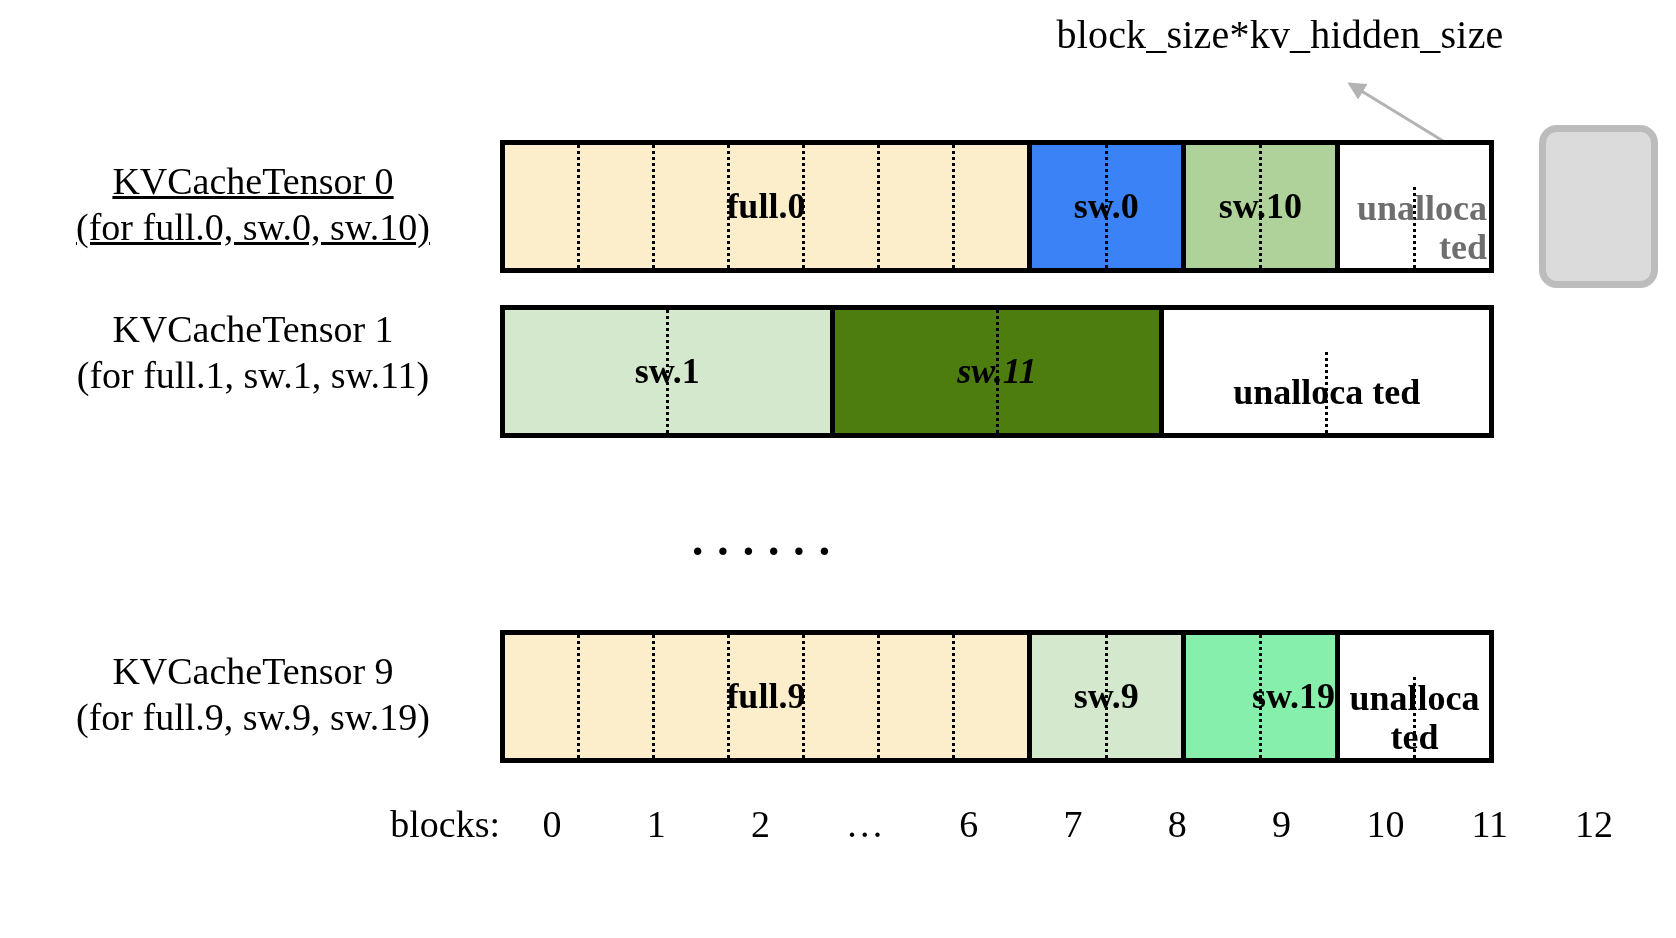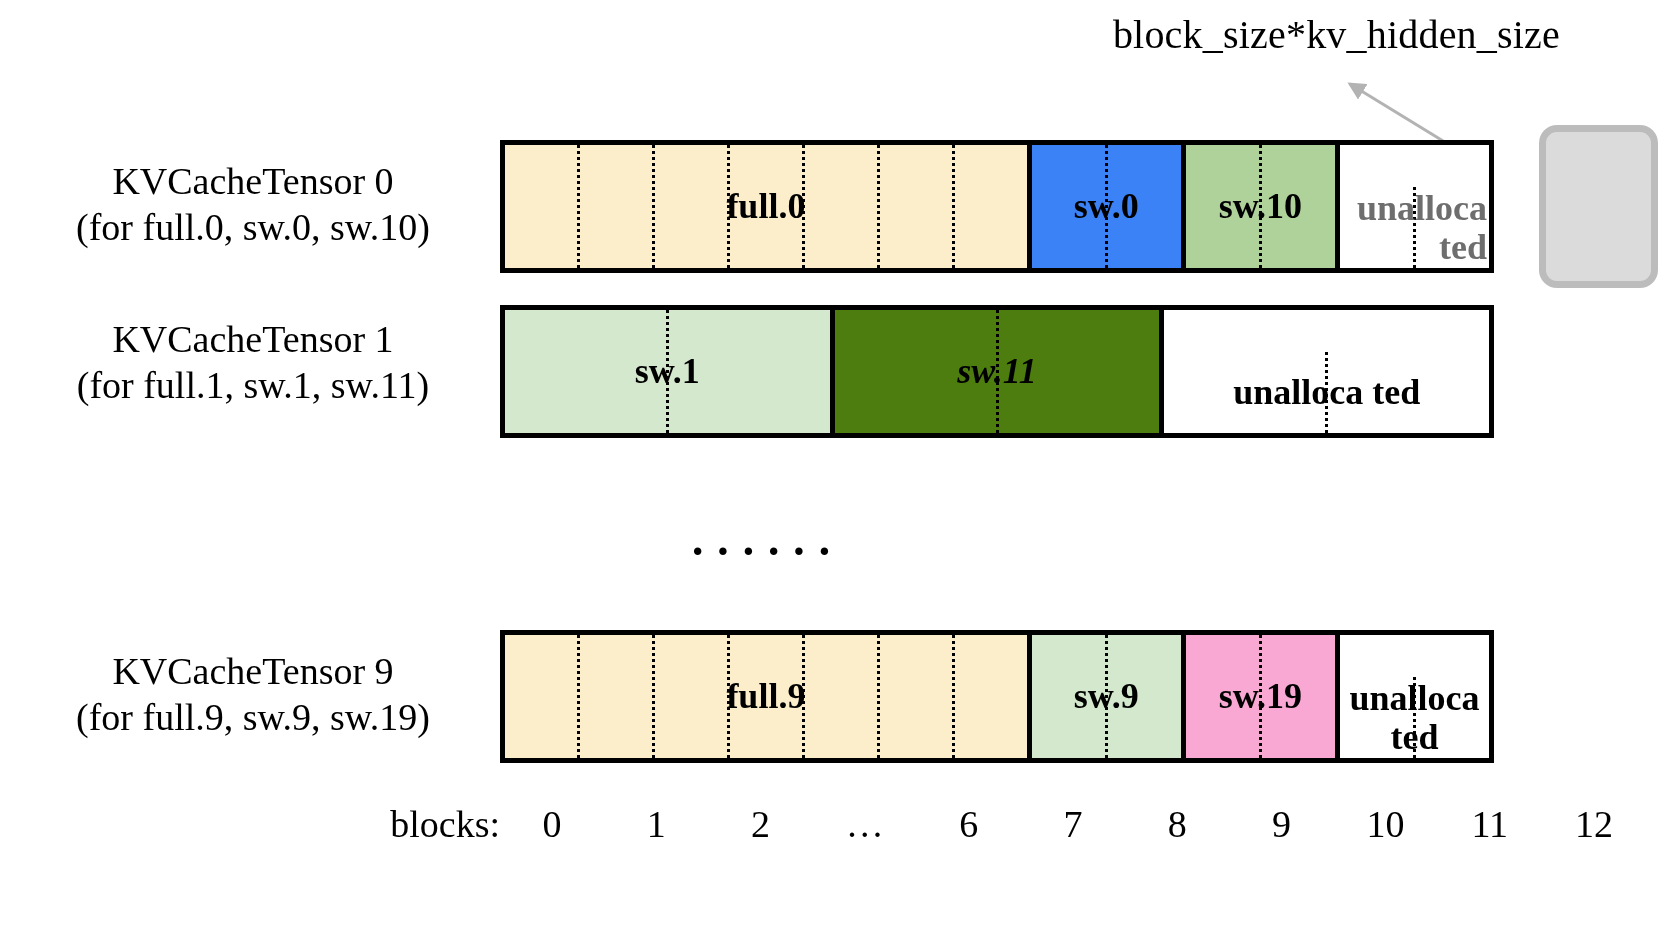--- a/index.html
+++ b/index.html
@@ -26,21 +26,21 @@
 
   
   .annotation-text {
     position: absolute;
     left: 1000px;
     top: 12px;
     width: 560px;
     font-size: 40px;
     line-height: 1.15;
     white-space: nowrap;
-    text-align: right;
+    text-align: center;
     letter-spacing: 0.2px;
   }
   .annotation-arrow {
     position: absolute;
     left: 1330px;
     top: 70px;
     width: 130px;
     height: 80px;
     pointer-events: none;
   }
@@ -167,21 +167,21 @@
   <svg class="annotation-arrow" viewBox="0 0 130 80" xmlns="http://www.w3.org/2000/svg">
     <defs>
       <marker id="arrowhead" markerWidth="6" markerHeight="6" refX="5" refY="3" orient="auto" markerUnits="strokeWidth">
         <path d="M6,3 L0,0 L0,6 z" fill="#b3b3b3"></path>
       </marker>
     </defs>
     <line x1="118" y1="74" x2="20" y2="14" stroke="#b3b3b3" stroke-width="3" marker-end="url(#arrowhead)"></line>
   </svg>
 
   <div id="rows-host">
-      <div class="row-label" style="top: 158px;">
+      <div class="row-label" style="top: 158px; text-decoration: underline;">
         <span class="l1">KVCacheTensor 0</span>
         <span class="l2">(for full.0, sw.0, sw.10)</span>
       </div>
       <div class="bar" style="top: 140px;">
         <div class="seg" style="flex: 7 1 0px; background: rgb(252, 237, 203);">
           <div class="blockdots">
             <i></i>
             <i></i>
             <i></i>
             <i></i>
@@ -207,21 +207,21 @@
         </div>
         <div class="seg" style="flex: 2 1 0px; background: rgb(255, 255, 255);">
           <div class="blockdots">
             <i></i>
             <i></i>
           </div>
           <div class="seg-label two-line" style="color: rgb(110, 110, 110); text-align: right; padding-right: 2px;">unalloca ted</div>
         </div>
       </div>
       <div class="highlight" style="left: 1538.5px; top: 125px; width: 119.5px; height: 163px;"></div>
-      <div class="row-label" style="top: 316px;">
+      <div class="row-label" style="top: 306px;">
         <span class="l1">KVCacheTensor 1</span>
         <span class="l2">(for full.1, sw.1, sw.11)</span>
       </div>
       <div class="bar" style="top: 305px;">
         <div class="seg" style="flex: 2 1 0px; background: rgb(211, 232, 204);">
           <div class="blockdots">
             <i></i>
             <i></i>
           </div>
           <div class="seg-label">sw.1</div>
@@ -258,21 +258,21 @@
           </div>
           <div class="seg-label">full.9</div>
         </div>
         <div class="seg" style="flex: 2 1 0px; background: rgb(211, 232, 204);">
           <div class="blockdots">
             <i></i>
             <i></i>
           </div>
           <div class="seg-label">sw.9</div>
         </div>
-        <div class="seg" style="flex: 2 1 0px; background: #f9a8d4;">
+        <div class="seg" style="flex: 2 1 0px; background: #86efac; justify-content: flex-end;">
           <div class="blockdots">
             <i></i>
             <i></i>
           </div>
           <div class="seg-label">sw.19</div>
         </div>
         <div class="seg" style="flex: 2 1 0px; background: rgb(255, 255, 255);">
           <div class="blockdots">
             <i></i>
             <i></i>

